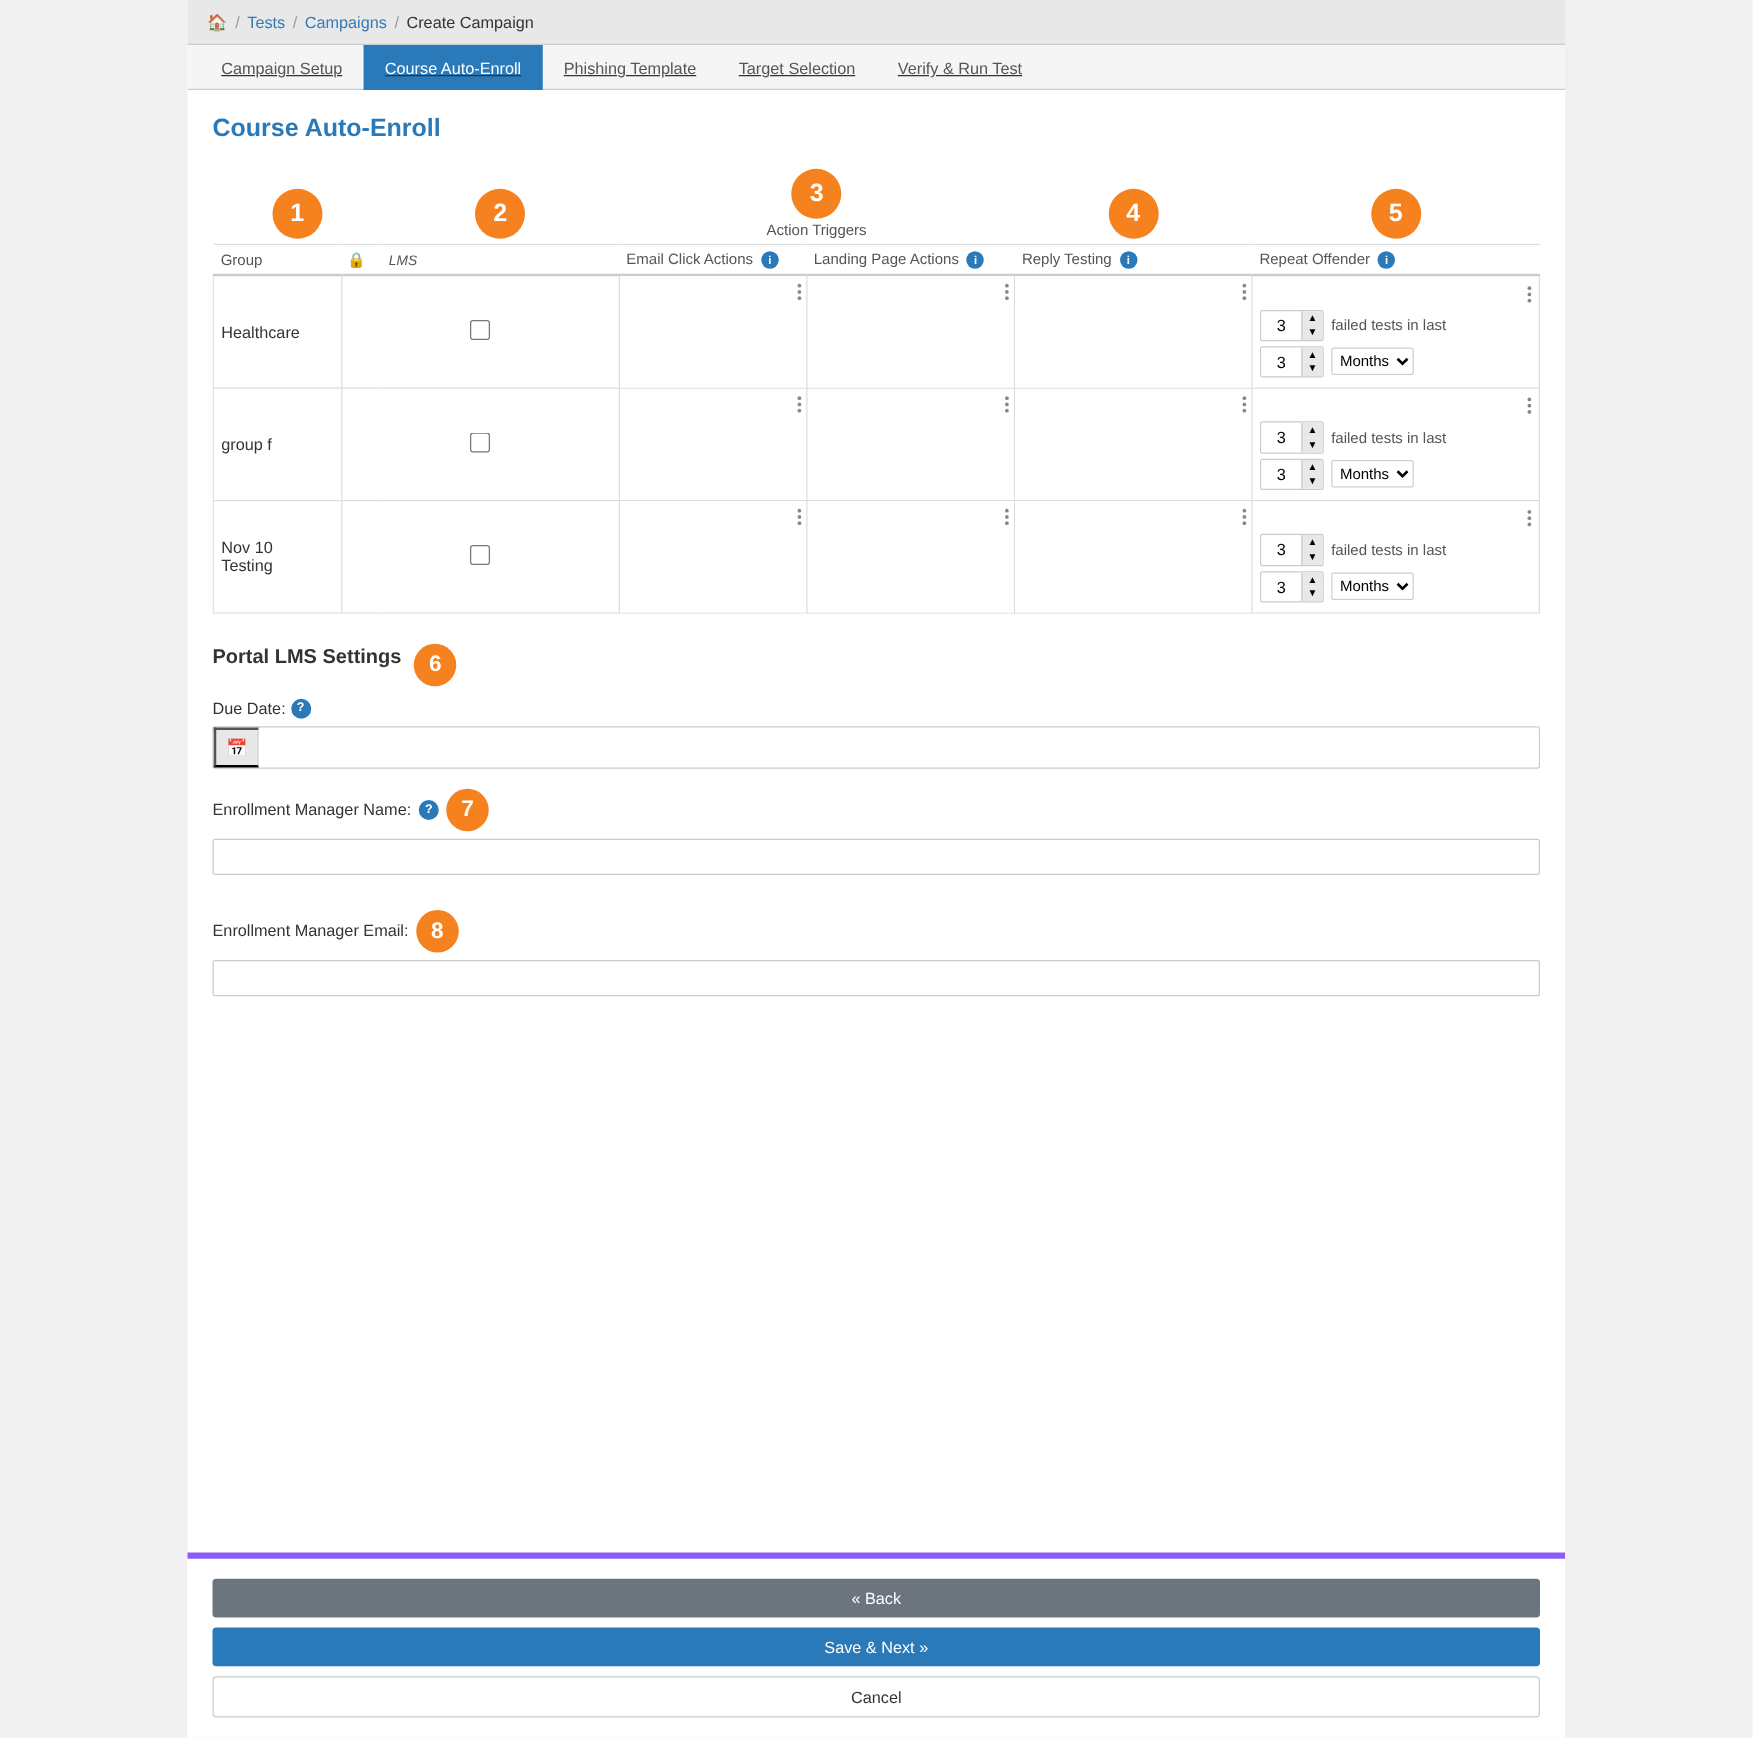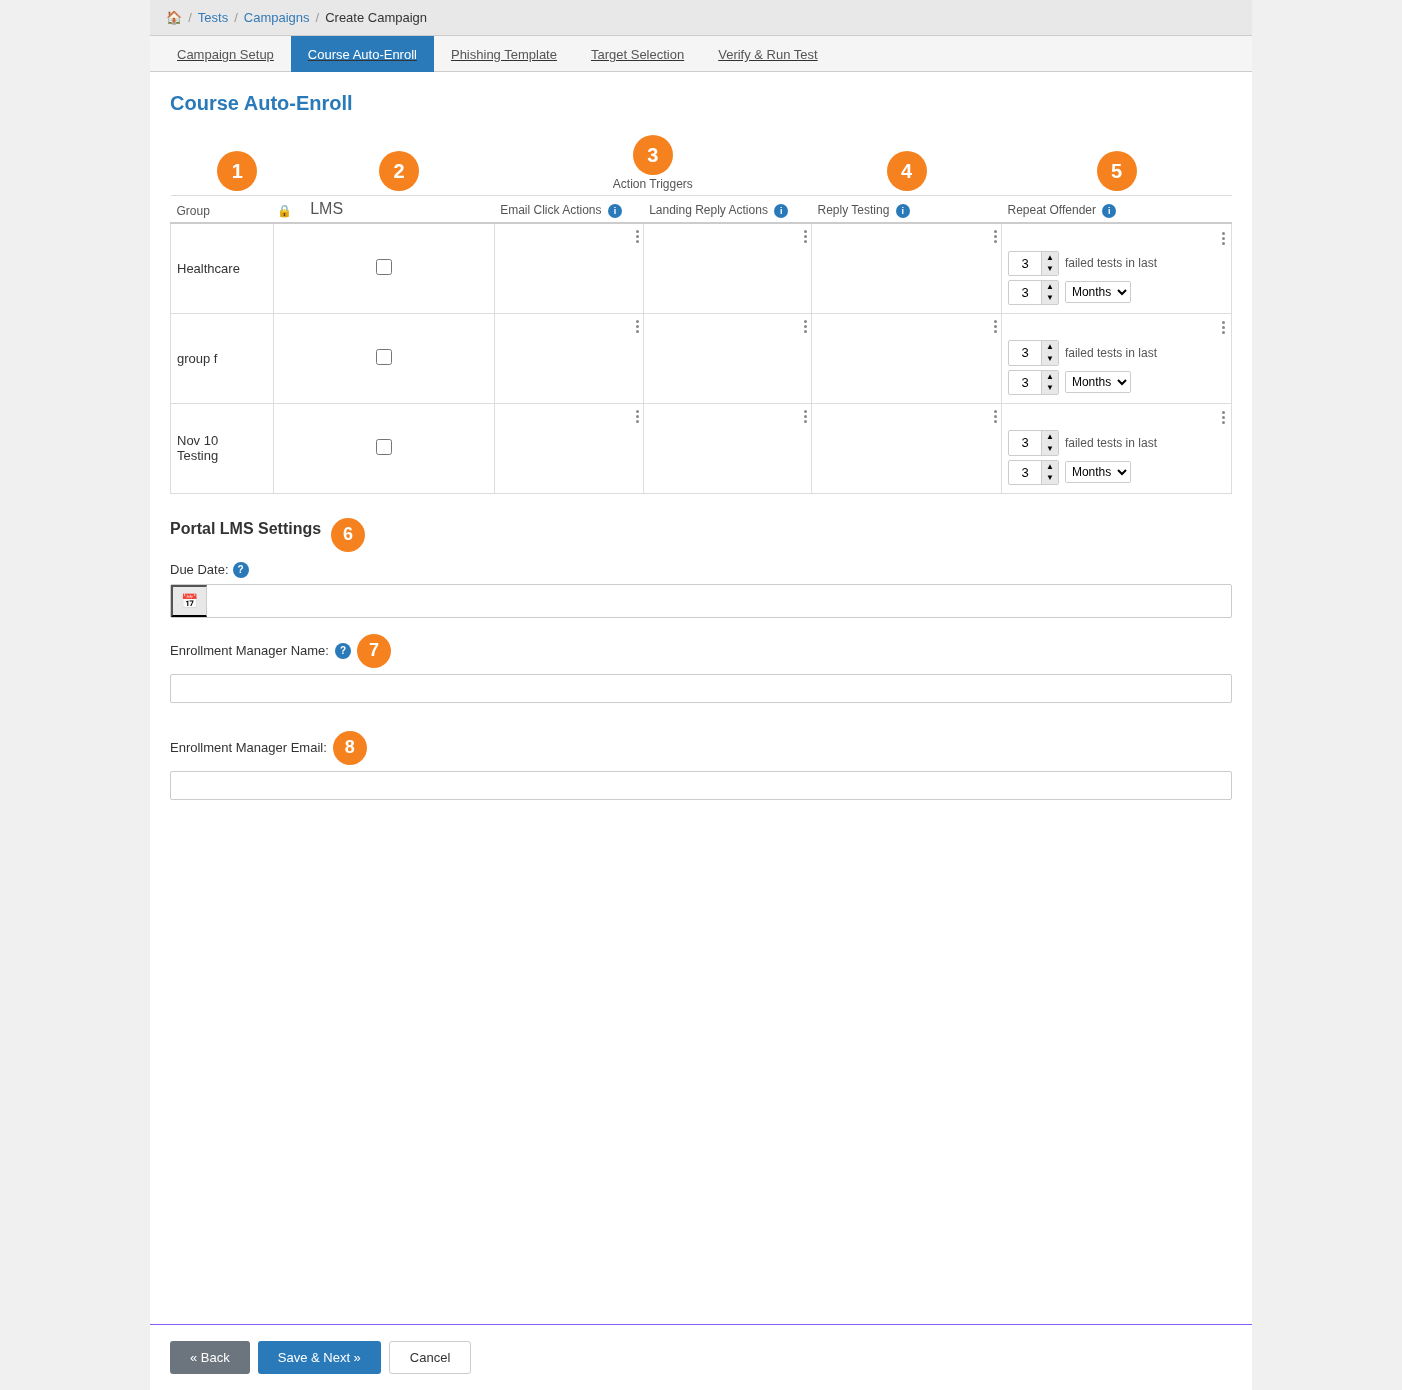--- a/index.html
+++ b/index.html
@@ -62,21 +62,21 @@
     .portal-title { font-size: 16px; font-weight: bold; color: #333; margin-bottom: 12px; }
     .form-group { margin-bottom: 16px; }
     .form-label { font-size: 13px; color: #333; margin-bottom: 6px; display: flex; align-items: center; gap: 4px; }
     .help-icon { width: 16px; height: 16px; border-radius: 50%; background: #2a7aba; color: #fff; font-size: 10px; font-weight: bold; display: inline-flex; align-items: center; justify-content: center; cursor: pointer; }
     .form-input { width: 100%; border: 1px solid #ccc; border-radius: 2px; padding: 6px 8px; font-size: 13px; outline: none; }
     .date-input-wrapper { display: flex; align-items: center; border: 1px solid #ccc; border-radius: 2px; background: #fff; }
     .calendar-btn { padding: 6px 8px; background: #e8e8e8; border-right: 1px solid #ccc; cursor: pointer; font-size: 14px; }
     .date-input { flex: 1; border: none; outline: none; padding: 6px 8px; font-size: 13px; }
 
     
-    .bottom-bar { padding: 16px 20px; display: flex; gap: 8px; border-top: 1px solid #8b5cf6; background: #fff; }
+    .bottom-bar { padding: 16px 20px; display: flex; gap: 8px; border-top: 5px solid #8b5cf6; background: #fff; flex-direction: column; }
     .btn { padding: 8px 20px; border: none; border-radius: 3px; cursor: pointer; font-size: 13px; font-weight: 500; }
     .btn-default { background: #6c757d; color: #fff; }
     .btn-primary { background: #2a7aba; color: #fff; }
     .btn-cancel { background: #fff; border: 1px solid #ccc; color: #333; }
 
     
     .annotation { width: 40px; height: 40px; border-radius: 50%; background: #f5821f; color: #fff; font-size: 20px; font-weight: bold; display: inline-flex; align-items: center; justify-content: center; }
 
     .table-container { overflow-x: auto; }
 
@@ -149,27 +149,27 @@
             <th class="th-repeat">
               <div class="col-header">
                 <div class="annotation">5</div>
               </div>
             </th>
           </tr>
 
           <tr class="table-header-row">
             <th style="font-size:12px;padding:4px 6px;">Group</th>
             <th style="font-size:12px;padding:4px 4px;">🔒</th>
-            <th style="font-size:16px;padding:4px 6px;">LMS</th>
+            <th style="font-size:11px;padding:4px 6px;font-style:italic;">LMS</th>
             <th style="font-size:12px;padding:4px 6px;">
               <span>Email Click Actions</span>
               <span style="margin-left:3px;display:inline-flex;align-items:center;justify-content:center;width:14px;height:14px;border-radius:50%;background:#2a7aba;color:#fff;font-size:9px;font-weight:bold;cursor:pointer;">i</span>
             </th>
             <th style="font-size:12px;padding:4px 6px;">
-              <span>Landing Reply Actions</span>
+              <span>Landing Page Actions</span>
               <span style="margin-left:3px;display:inline-flex;align-items:center;justify-content:center;width:14px;height:14px;border-radius:50%;background:#2a7aba;color:#fff;font-size:9px;font-weight:bold;cursor:pointer;">i</span>
             </th>
             <th style="font-size:12px;padding:4px 6px;">
               <span>Reply Testing</span>
               <span style="margin-left:3px;display:inline-flex;align-items:center;justify-content:center;width:14px;height:14px;border-radius:50%;background:#2a7aba;color:#fff;font-size:9px;font-weight:bold;cursor:pointer;">i</span>
             </th>
             <th style="font-size:12px;padding:4px 6px;">
               <span>Repeat Offender</span>
               <span style="margin-left:3px;display:inline-flex;align-items:center;justify-content:center;width:14px;height:14px;border-radius:50%;background:#2a7aba;color:#fff;font-size:9px;font-weight:bold;cursor:pointer;">i</span>
             </th>

